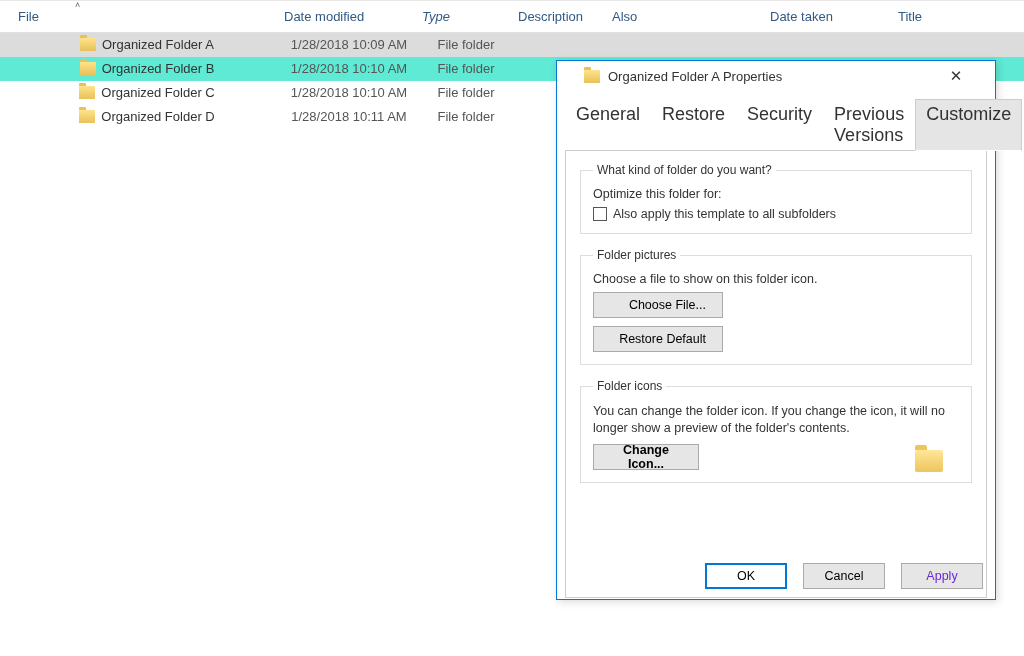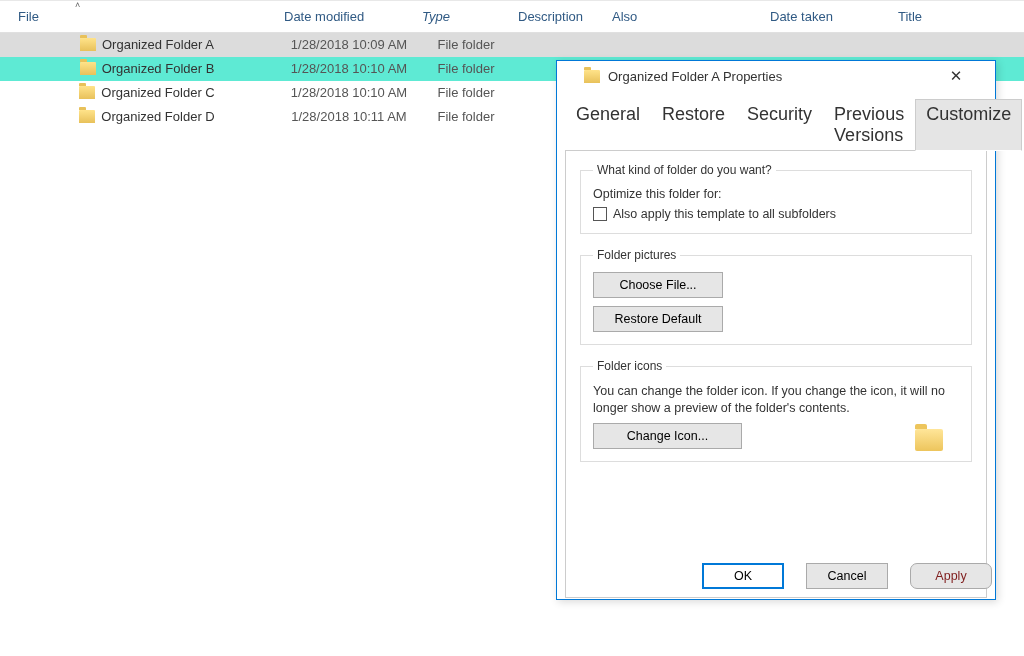--- a/index.html
+++ b/index.html
@@ -36,29 +36,29 @@
 fieldset.group { border:1px solid #ddd; padding: 10px 12px 12px 12px; margin-bottom: 14px; }
 fieldset.group legend { font-size: 12px; color:#333; padding: 0 4px; }
 .label-line { margin-bottom: 6px; }
 
 .combo { width: 100%; height: 24px; border:1px solid #aaa; background:#e6e6e6; display:flex; align-items:center; padding:0 6px; justify-content:space-between; cursor:pointer; margin-bottom:10px; }
 .combo .caret { font-size:10px; color:#555; }
 
 .checkbox-row { display:flex; align-items:center; gap:6px; }
 .checkbox { width:14px; height:14px; border:1px solid #555; background:#fff; cursor:pointer; }
 
-.btn { height:26px; border:1px solid #aaa; background:#e6e6e6; font-size:12.5px; padding:0 16px; cursor:pointer; display:inline-flex; align-items:center; justify-content:center; }
+.btn { height:26px; border:1px solid #aaa; background:#e6e6e6; font-size:12.5px; padding:0 16px; cursor:pointer; display:inline-flex; align-items:center; justify-content:flex-end; }
 
 .folder-icon-lg { display:inline-block; width:28px; height:22px; background:linear-gradient(#ffe699,#edc55c); border-radius:2px; position:absolute; right:28px; bottom:10px; }
 .folder-icon-lg::before { content:""; position:absolute; top:-5px; left:0; width:12px; height:5px; background:#edc55c; border-radius:2px 2px 0 0; }
 
-.dialog-buttons { position:absolute; bottom:10px; right:3px; display:flex; gap:22px; }
+.dialog-buttons { position:absolute; bottom:10px; right:12px; display:flex; gap:16px; }
 .dialog-buttons .btn { width:82px; justify-content:center; }
 .btn.primary { border:2px solid #0078d7; background:#fff; }
-.btn.disabled { color:#7f1d1d;border-radius:7px; }
+.btn.disabled { color:#6d28d9; }
 
 .col-name { width: 284px; }
 .col-mod { width: 138px; }
 .col-type { width: 96px; font-style: italic; }
 .col-desc { width: 94px; }
 .col-tags { width: 158px; }
 .col-date { width: 128px; }
 .col-title { width: auto; }
 </style>
 </head>
@@ -142,34 +142,35 @@
       <legend>What kind of folder do you want?</legend>
       <div class="label-line">Optimize this folder for:</div>
       <div class="checkbox-row">
         <span class="checkbox"></span>
         <span>Also apply this template to all subfolders</span>
       </div>
     </fieldset>
 
     <fieldset class="group">
       <legend>Folder pictures</legend>
+      <div class="label-line">Choose a file to show on this folder icon.</div>
       <div style="display:flex; flex-direction:column; gap:8px; width:130px;">
         <button class="btn">
             <span>Choose File...</span>
           </button>
         <button class="btn">
             <span>Restore Default</span>
           </button>
       </div>
     </fieldset>
 
     <fieldset class="group" style="position:relative;">
       <legend>Folder icons</legend>
       <div class="label-line" style="line-height:1.35;">You can change the folder icon. If you change the icon, it will no longer show a preview of the folder's contents.</div>
-      <button class="btn" style="width:149px;">
+      <button class="btn" style="width:106px;font-weight:bold;">
           <span>Change Icon...</span>
         </button>
       <span class="folder-icon-lg"></span>
     </fieldset>
 
   </div>
 
   <div class="dialog-buttons">
     <button class="btn primary">
         <span>OK</span>

